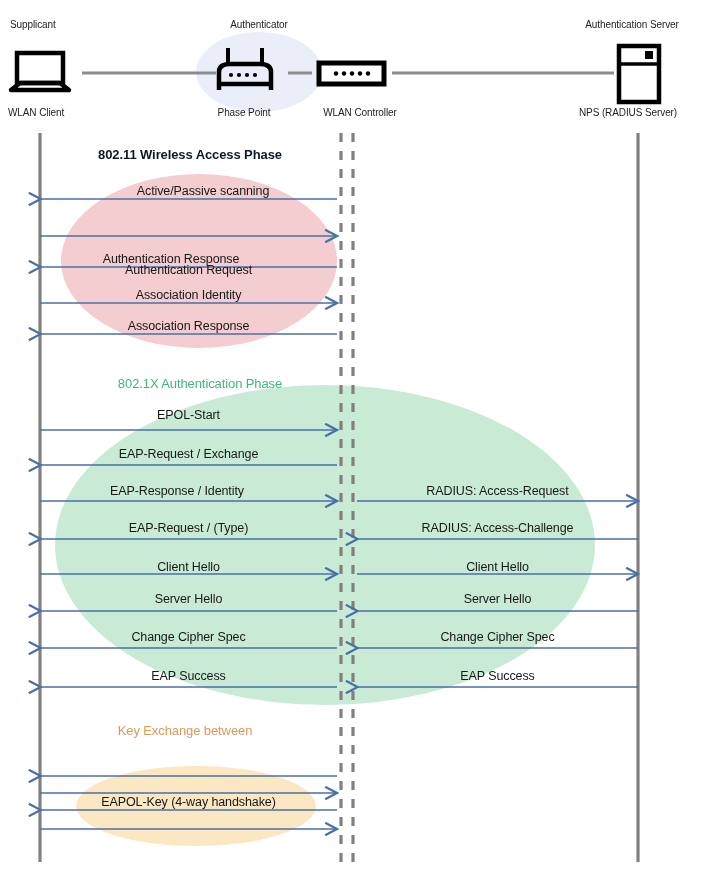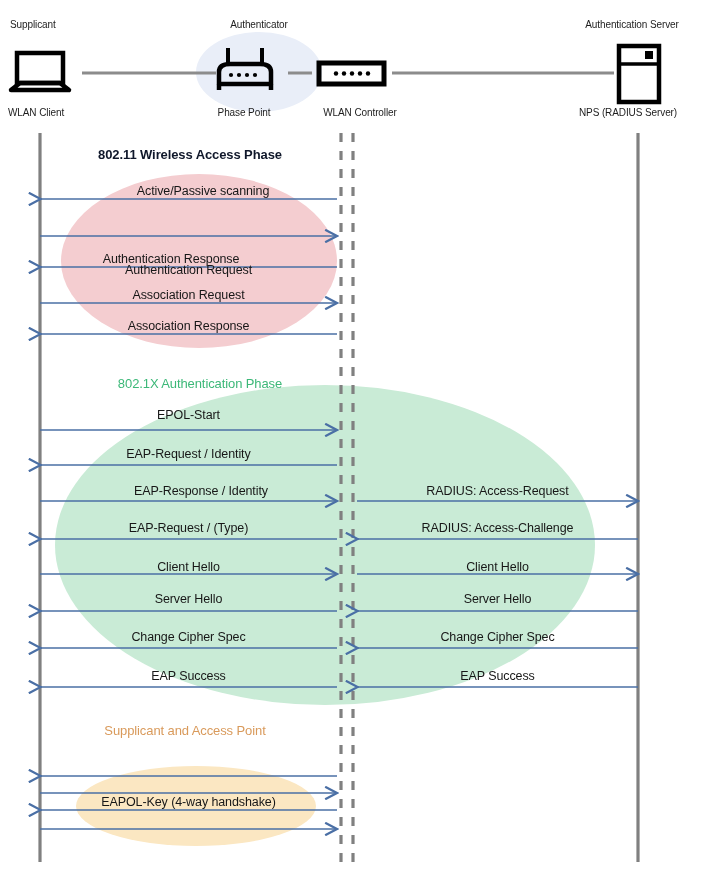--- a/index.html
+++ b/index.html
@@ -138,32 +138,32 @@
   <div class="node-sub" style="left:360px;top:107px;transform:translateX(-50%);">WLAN Controller</div>
 
   <div class="node-title" style="left:632px;top:19px;transform:translateX(-50%);text-align:center;">Authentication Server</div>
   <div class="node-sub" style="left:600px;top:107px;transform:translateX(-50%);margin-left:28px;">NPS (RADIUS Server)</div>
 
   <div class="phase-label" style="left:190px;top:147px;transform:translateX(-50%);color:#0f172a;font-weight:bold;">802.11 Wireless Access Phase</div>
 
   <div class="phase-label" style="left:200px;top:376px;transform:translateX(-50%);color:#3cb878;">802.1X Authentication Phase</div>
 
   <div class="phase-label two-line" style="left:185px;top:721px;transform:translateX(-50%);color:#d99a5b;">
-    <div>Supplicant and Access Point</div>
+    <div>Key Exchange between</div>
   </div>
 
   <div id="label-layer">
       <div class="msg-label" style="left: 203px; top: 184px; transform: translateX(-50%);">Active/Passive scanning</div>
       <div class="msg-label" style="left: 188.5px; top: 233px; transform: translateX(-50%); margin-top: 30px;">Authentication Request</div>
       <div class="msg-label" style="left: 171px; top: 252px; transform: translateX(-50%);">Authentication Response</div>
-      <div class="msg-label" style="left: 188.5px; top: 288px; transform: translateX(-50%);">Association Request</div>
+      <div class="msg-label" style="left: 188.5px; top: 288px; transform: translateX(-50%);">Association Identity</div>
       <div class="msg-label" style="left: 188.5px; top: 319px; transform: translateX(-50%);">Association Response</div>
       <div class="msg-label" style="left: 188.5px; top: 408px; transform: translateX(-50%);">EPOL-Start</div>
-      <div class="msg-label" style="left: 188.5px; top: 447px; transform: translateX(-50%);">EAP-Request / Identity</div>
-      <div class="msg-label" style="left: 197px; top: 484px; transform: translateX(-50%); padding-left: 8px;">EAP-Response / Identity</div>
+      <div class="msg-label" style="left: 188.5px; top: 447px; transform: translateX(-50%);">EAP-Request / Exchange</div>
+      <div class="msg-label" style="left: 173px; top: 484px; transform: translateX(-50%); padding-left: 8px;">EAP-Response / Identity</div>
       <div class="msg-label" style="left: 188.5px; top: 521px; transform: translateX(-50%);">EAP-Request / (Type)</div>
       <div class="msg-label" style="left: 188.5px; top: 560px; transform: translateX(-50%);">Client Hello</div>
       <div class="msg-label" style="left: 188.5px; top: 592px; transform: translateX(-50%);">Server Hello</div>
       <div class="msg-label" style="left: 188.5px; top: 630px; transform: translateX(-50%);">Change Cipher Spec</div>
       <div class="msg-label" style="left: 188.5px; top: 669px; transform: translateX(-50%);">EAP Success</div>
       <div class="msg-label" style="left: 497.5px; top: 484px; transform: translateX(-50%); text-align: center;">RADIUS: Access-Request</div>
       <div class="msg-label" style="left: 497.5px; top: 521px; transform: translateX(-50%);">RADIUS: Access-Challenge</div>
       <div class="msg-label" style="left: 497.5px; top: 560px; transform: translateX(-50%);">Client Hello</div>
       <div class="msg-label" style="left: 497.5px; top: 592px; transform: translateX(-50%);">Server Hello</div>
       <div class="msg-label" style="left: 497.5px; top: 630px; transform: translateX(-50%);">Change Cipher Spec</div>

